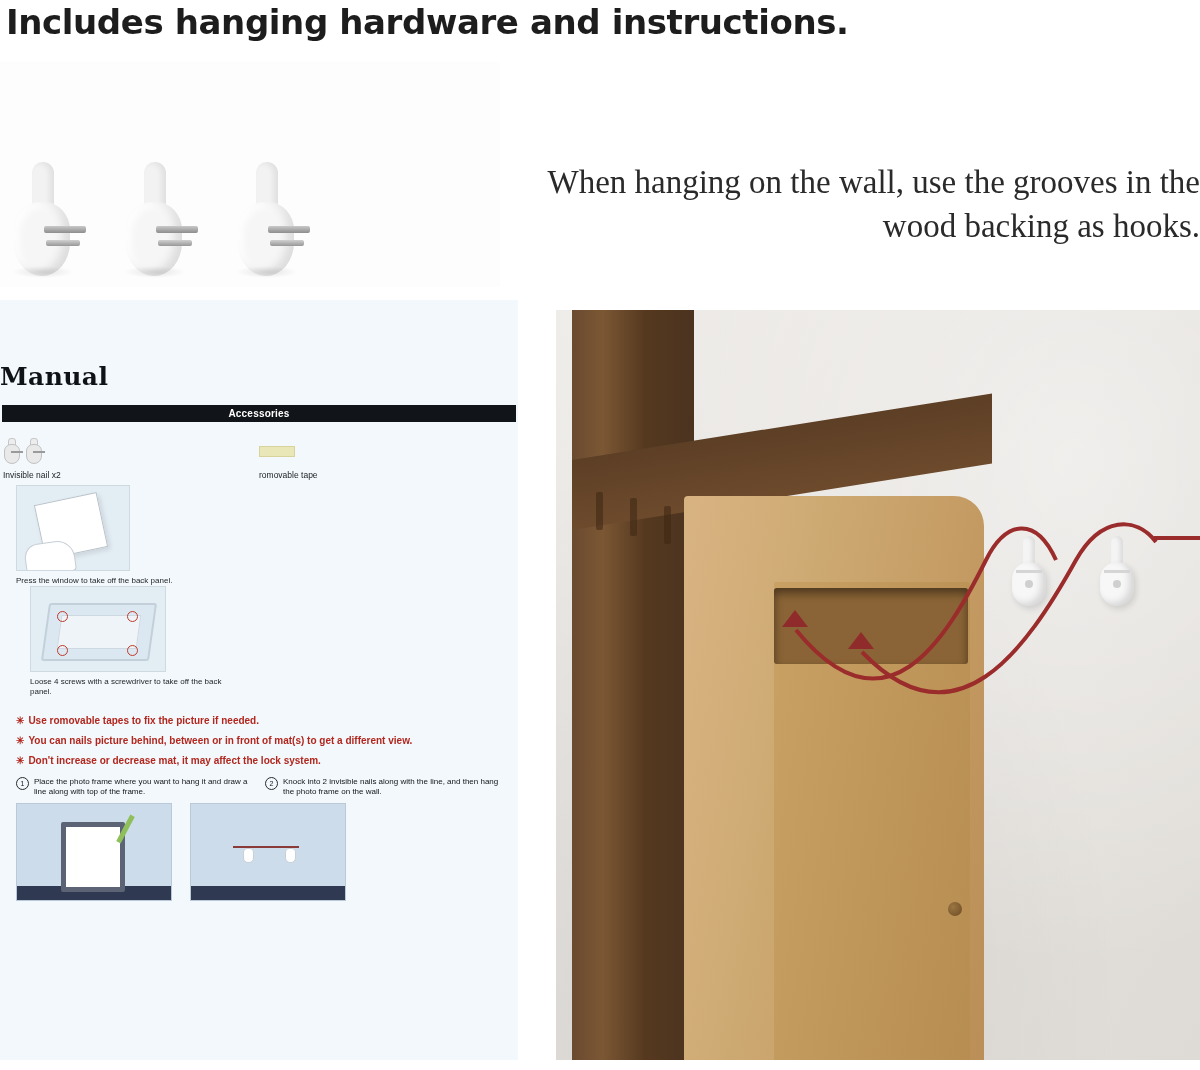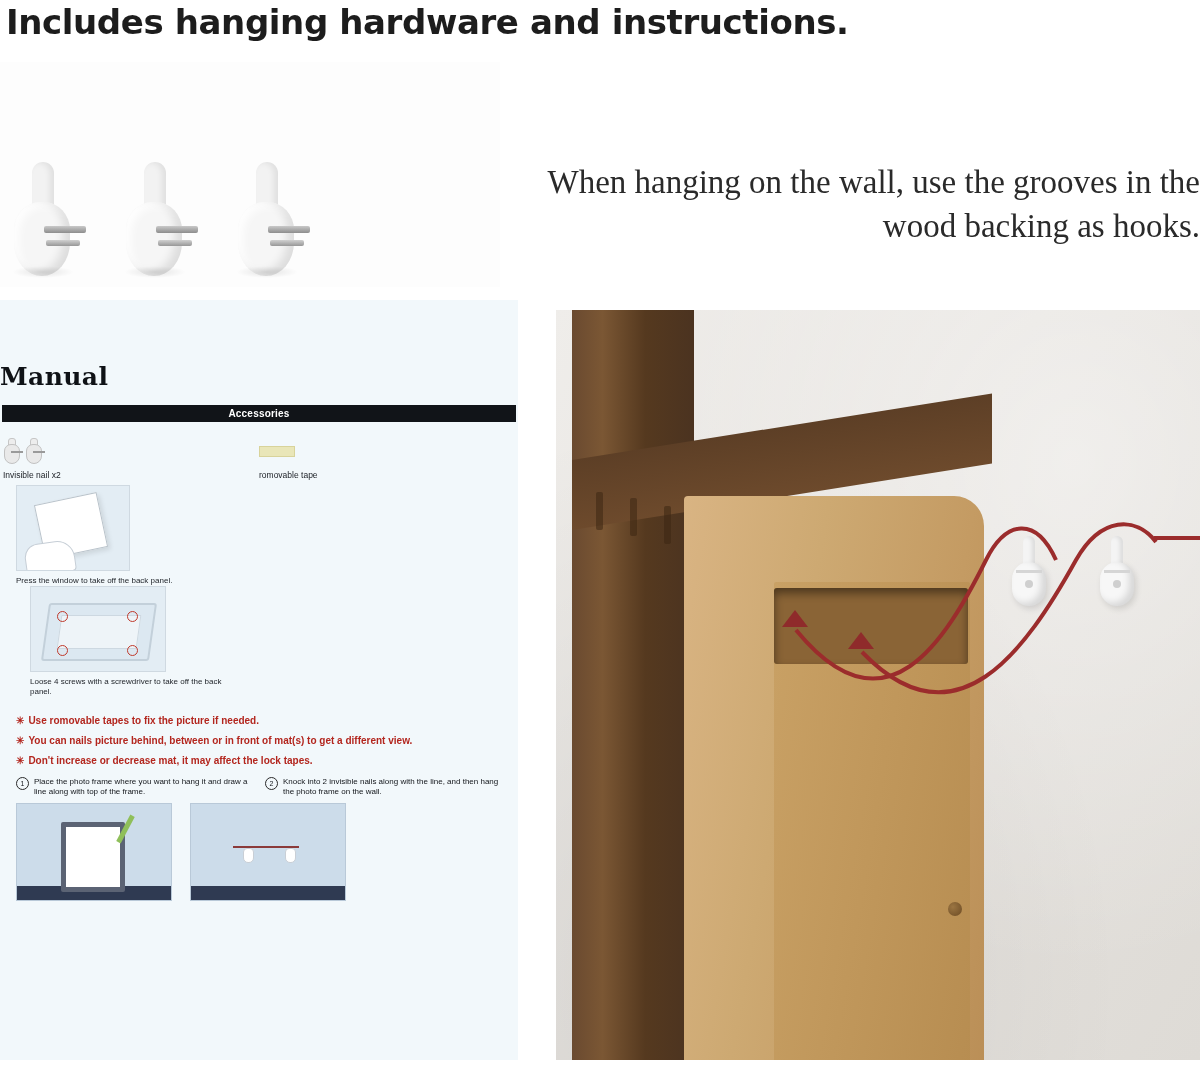--- a/index.html
+++ b/index.html
@@ -563,21 +563,21 @@
   </div>
 
   <div class="notes">
     <div class="note">
       <span class="star">✳</span><span>Use romovable tapes to fix the picture if needed.</span>
     </div>
     <div class="note">
       <span class="star">✳</span><span>You can nails picture behind, between or in front of mat(s) to get a different view.</span>
     </div>
     <div class="note">
-      <span class="star">✳</span><span>Don't increase or decrease mat, it may affect the lock tapes.</span>
+      <span class="star">✳</span><span>Don't increase or decrease mat, it may affect the lock system.</span>
     </div>
   </div>
 
 
   <div class="wm-row">
     <div class="wm-col">
       <div class="circnum">1</div>
       <div>Place the photo frame where you want to hang it and draw a line along with top of the frame.</div>
     </div>
     <div class="wm-col">

